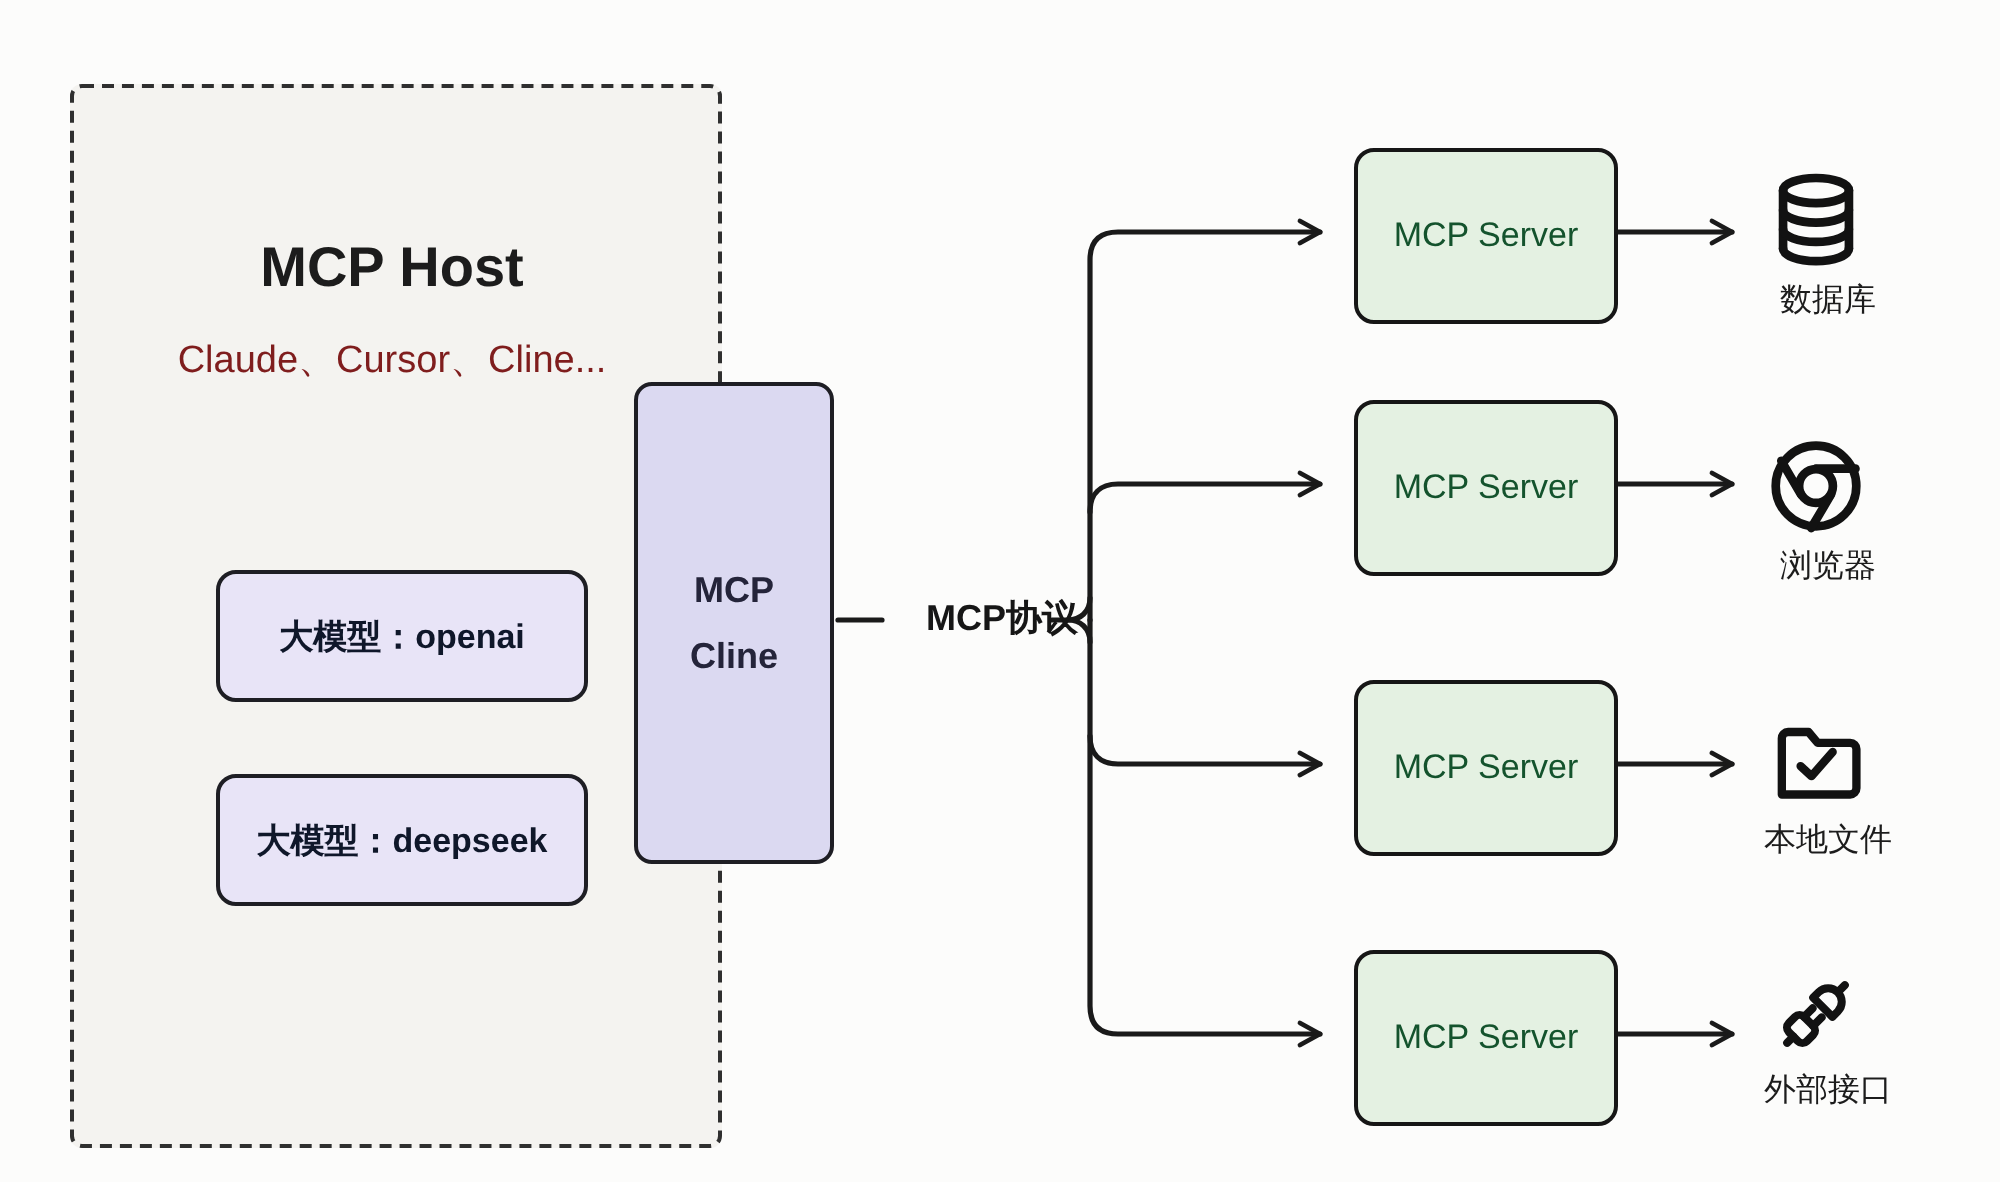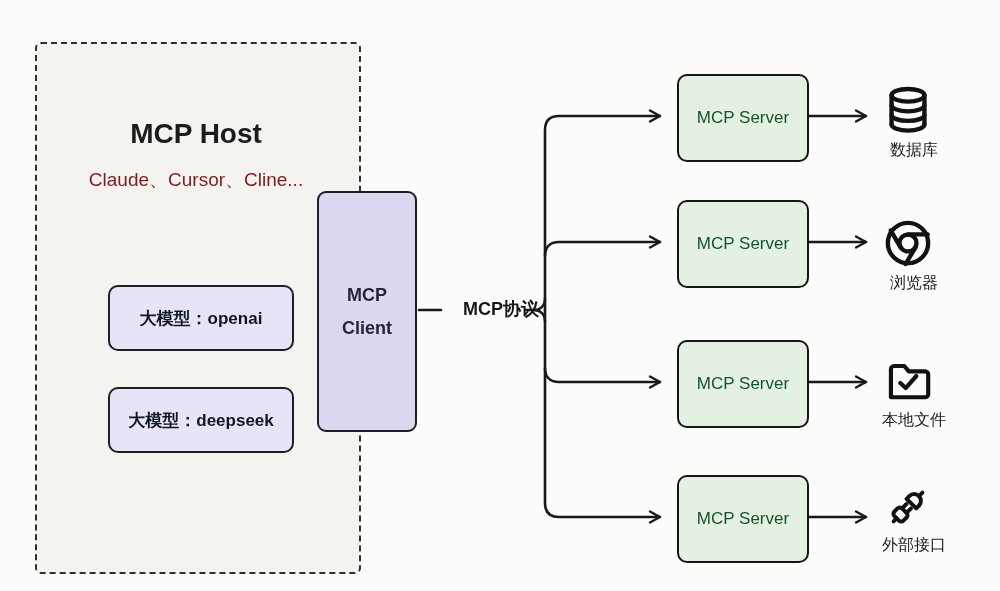--- a/index.html
+++ b/index.html
@@ -82,21 +82,21 @@
 
   <div class="abs model-box model-openai">
     <span>大模型：openai</span>
   </div>
   <div class="abs model-box model-deepseek">
     <span>大模型：deepseek</span>
   </div>
 
   <div class="abs client-box">
     <span>MCP</span>
-    <span>Client</span>
+    <span>Cline</span>
   </div>
 
   <div class="abs protocol-label">MCP协议</div>
 
   <div class="abs server-box sv1">
     <span>MCP Server</span>
   </div>
   <div class="abs server-box sv2">
     <span>MCP Server</span>
   </div>

